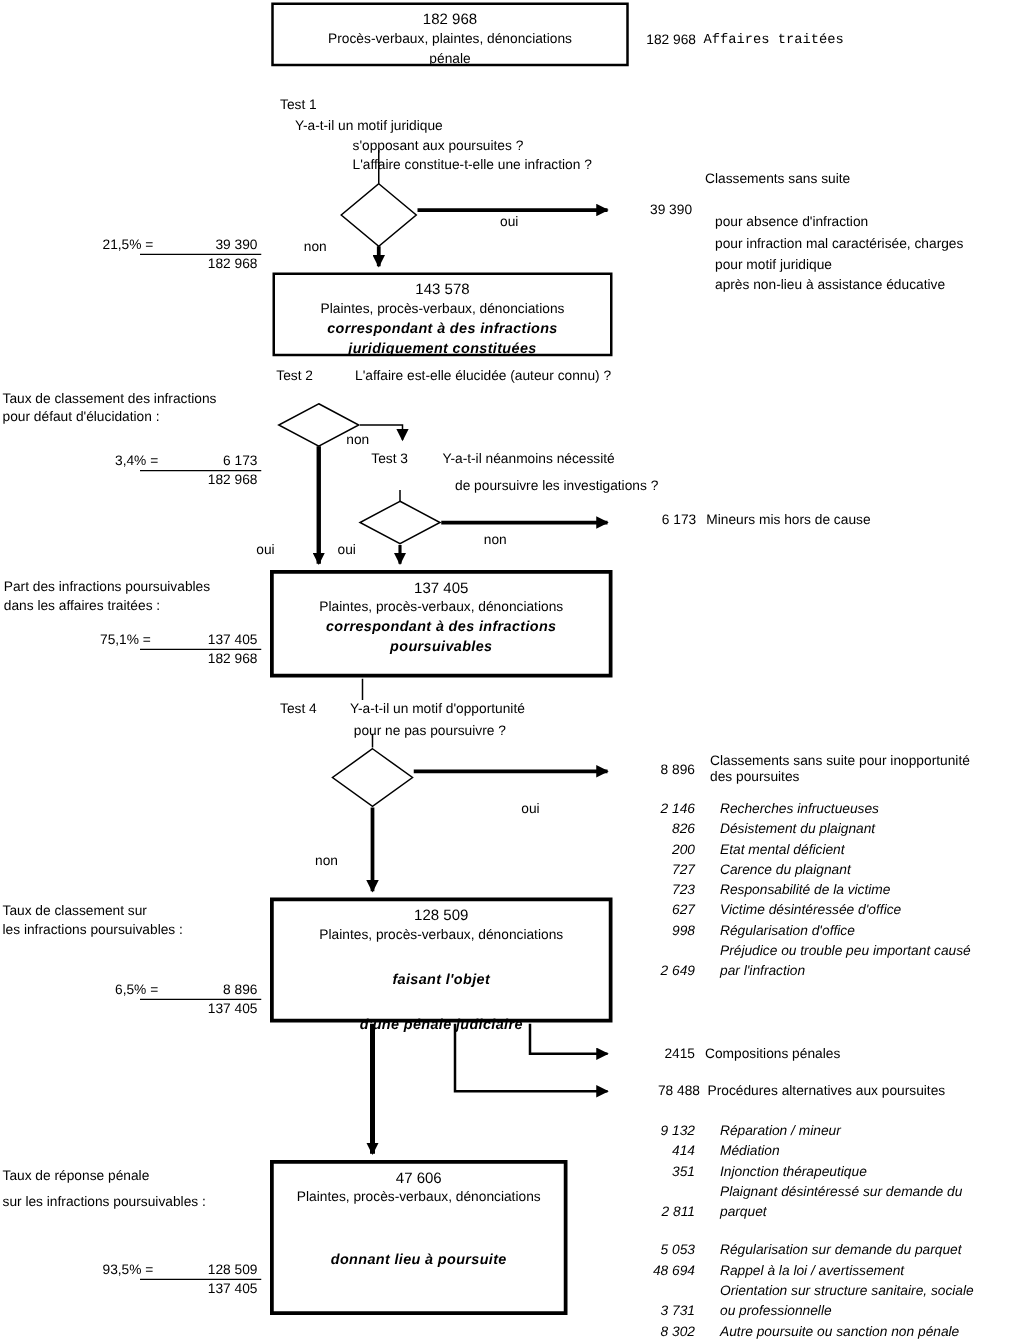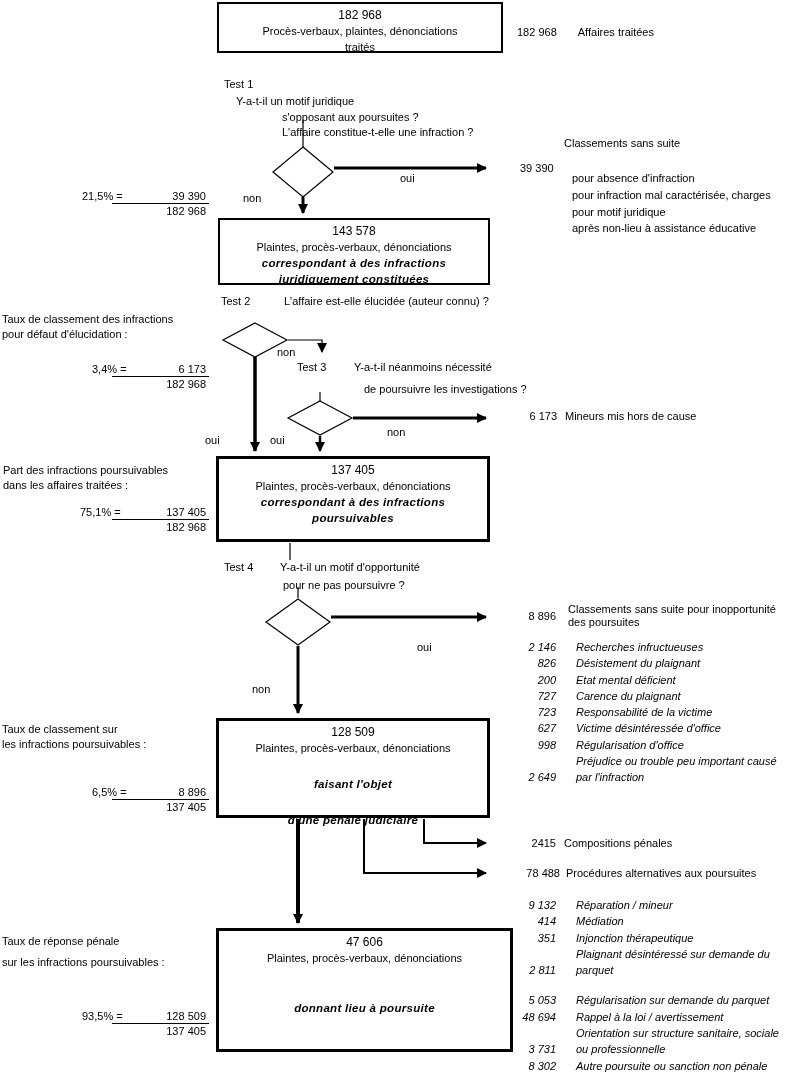--- a/index.html
+++ b/index.html
@@ -67,21 +67,21 @@
     <polyline class="ln w2" points="364,819 364,873 486,873" marker-end="url(#ah)"></polyline>
     <polygon class="diamond" points="303,147 333,172 303,197 273,172"></polygon>
     <polygon class="diamond" points="255,323 287,340 255,357 223,340"></polygon>
     <polygon class="diamond" points="320,401 352,418 320,435 288,418"></polygon>
     <polygon class="diamond" points="298,599 330,622 298,645 266,622"></polygon>
   </svg>
 
   <div class="box" style="left:217px;top:2px;width:286px;height:51px;">
     <div class="val">182 968</div>
     <div>Procès-verbaux, plaintes, dénonciations</div>
-    <div>traités</div>
+    <div>pénale</div>
   </div>
 
   <div class="box" style="left:218px;top:218px;width:272px;height:67px;">
     <div class="val">143 578</div>
     <div>Plaintes, procès-verbaux, dénonciations</div>
     <div class="emph">correspondant à des infractions</div>
     <div class="emph">juridiquement constituées</div>
   </div>
 
   <div class="box bthick" style="left:216px;top:456px;width:274px;height:86px;">
@@ -91,21 +91,21 @@
     <div class="emph">poursuivables</div>
   </div>
 
   <div class="box bthick" style="left:216px;top:718px;width:274px;height:100px;">
     <div class="val">128 509</div>
     <div>Plaintes, procès-verbaux, dénonciations</div>
     <div class="emph sp8">faisant l'objet</div>
     <div class="emph sp8">d'une pénale judiciaire</div>
   </div>
 
-  <div class="box bthick" style="left:216px;top:928px;width:297px;height:124px;">
+  <div class="box bthick" style="left:216px;top:928px;width:238px;height:124px;">
     <div class="val">47 606</div>
     <div>Plaintes, procès-verbaux, dénonciations</div>
     <div class="emph sp34">donnant lieu à poursuite</div>
   </div>
 
   <div class="t" style="left:224px;top:78px;">Test 1</div>
   <div class="t" style="left:282px;top:78px;margin-top:48px;">L'affaire constitue-t-elle une infraction ?</div>
   <div class="t" style="left:236px;top:95px;">Y-a-t-il un motif juridique</div>
   <div class="t" style="left:282px;top:111px;">s'opposant aux poursuites ?</div>
 
@@ -162,21 +162,21 @@
   <div class="t pre titlewide" style="left:2px;top:931px;">Taux de réponse pénale
 sur les infractions poursuivables :</div>
   <div class="t" style="left:82px;top:1010px;">93,5% =</div>
   <div class="frac" style="left:112px;top:1010px;">
     <span class="num">128 509</span>
     <span class="den">137 405</span>
   </div>
 
   <div class="numrow" style="left:517px;top:26px;">
     <span>182 968</span>
-    <span style="margin-left:21px;">Affaires traitées</span>
+    <span style="margin-left:6px;font-family:Liberation Mono, monospace;">Affaires traitées</span>
   </div>
 
   <div class="t" style="left:564px;top:137px;">Classements sans suite</div>
   <div class="t" style="left:520px;top:162px;">39 390</div>
   <div class="rlist cl-items" style="left:572px;top:170px;">
     <div>pour absence d'infraction</div>
     <div>pour infraction mal caractérisée, charges</div>
     <div>pour motif juridique</div>
     <div>après non-lieu à assistance éducative</div>
   </div>

